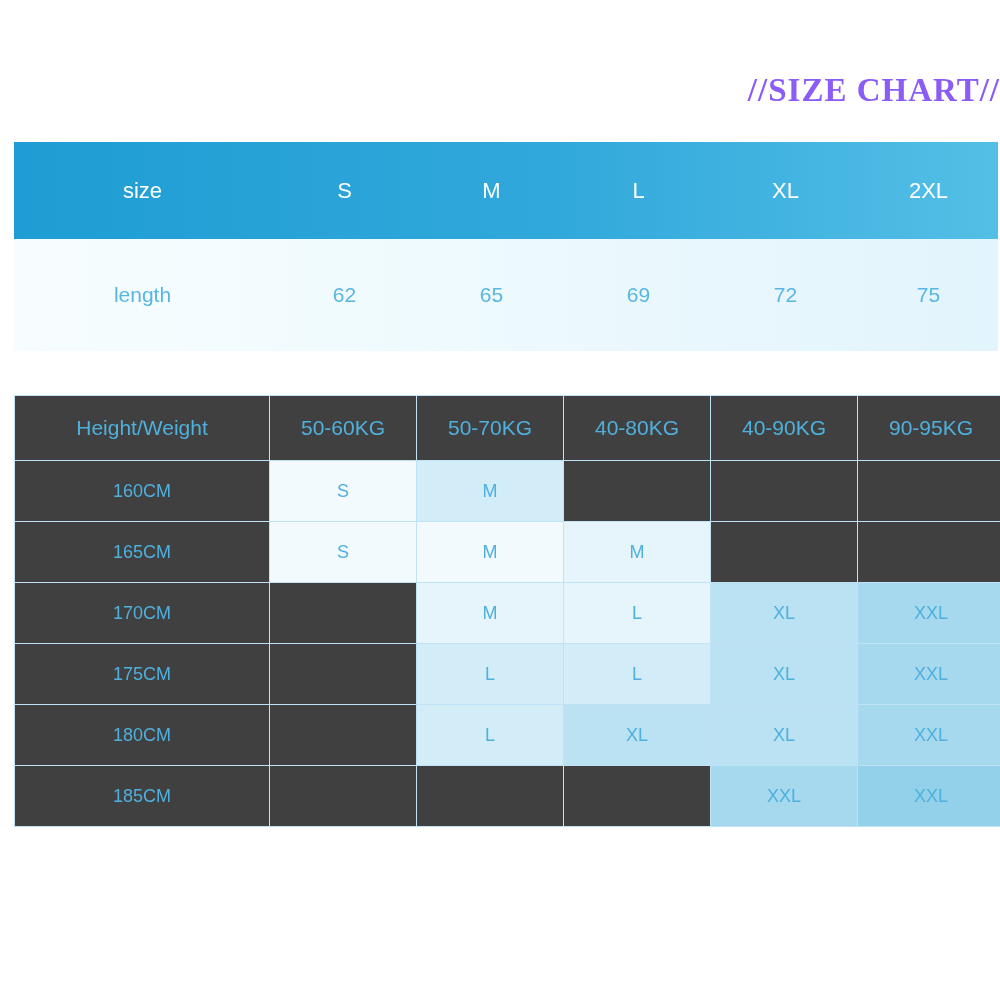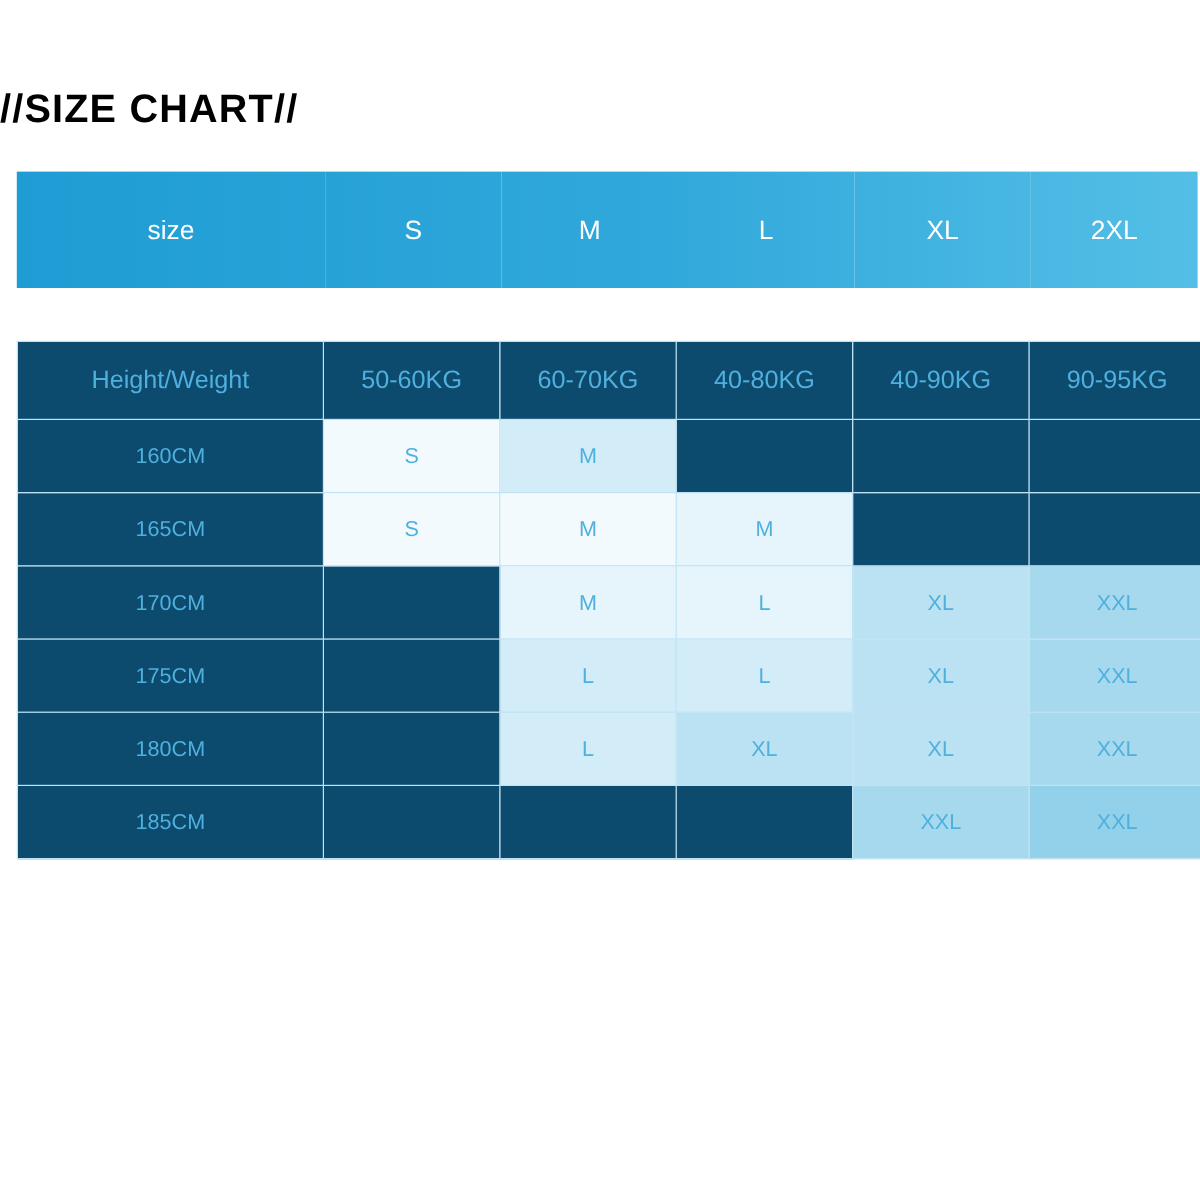--- a/index.html
+++ b/index.html
@@ -16,27 +16,27 @@
   }
   .page {
     position: relative;
     width: 1000px;
     height: 1000px;
     box-sizing: border-box;
   }
 
   
   .title {
-    text-align: left;
+    text-align: right;
     font-size: 33px;
     font-weight: bold;
-    color: #000000;
+    color: #8b5cf6;
     letter-spacing: 1px;
     padding-top: 72px;
-    font-family: Liberation Sans, sans-serif;
+    font-family: Liberation Serif, serif;
   }
 
   
   .t1-wrap {
     margin: 33px 14px 0 14px;
   }
   table.t1 {
     width: 972px;
     border-collapse: collapse;
     table-layout: fixed;
@@ -91,21 +91,21 @@
   }
   table.t2 td.hdr {
     font-size: 21px;
     height: 62px;
   }
   .t2 .c0 { width: 252px; }
   .t2 .c1, .t2 .c2, .t2 .c3, .t2 .c4 { width: 144px; }
   .t2 .c5 { width: 144px; }
 
   
-  .fill-0 { background: #0c4a6e; }
+  .fill-0 { background: #404040; }
   .fill-1 { background: #f2fafd; }
   .fill-2 { background: #e6f5fb; }
   .fill-3 { background: #d2edf8; }
   .fill-4 { background: #bae2f2; }
   .fill-5 { background: #a6d9ee; }
   .fill-6 { background: #93d0e9; }
 </style>
 </head>
 <body>
 
@@ -117,31 +117,39 @@
     <table class="t1">
       <tbody>
           <tr class="head-row">
         <td class="c-label">size</td>
         <td class="c-s">S</td>
         <td class="c-m">M</td>
         <td class="c-l">L</td>
         <td class="c-xl">XL</td>
         <td class="c-2xl">2XL</td>
       </tr>
+      <tr class="body-row row-length">
+        <td class="c-label">length</td>
+        <td class="c-s">62</td>
+        <td class="c-m">65</td>
+        <td class="c-l">69</td>
+        <td class="c-xl">72</td>
+        <td class="c-2xl">75</td>
+      </tr>
     </tbody>
       </table>
   </div>
 
   <div class="t2-wrap">
     <table class="t2">
       <tbody>
           <tr>
         <td class="c0 hdr fill-0">Height/Weight</td>
         <td class="c1 hdr fill-0">50-60KG</td>
-        <td class="c2 hdr fill-0">60-70KG</td>
+        <td class="c2 hdr fill-0">50-70KG</td>
         <td class="c3 hdr fill-0">40-80KG</td>
         <td class="c4 hdr fill-0">40-90KG</td>
         <td class="c5 hdr fill-0">90-95KG</td>
       </tr>
 
       <tr>
         <td class="c0 fill-0">160CM</td>
         <td class="c1 fill-1">S</td>
         <td class="c2 fill-3">M</td>
         <td class="c3 fill-0"></td>

